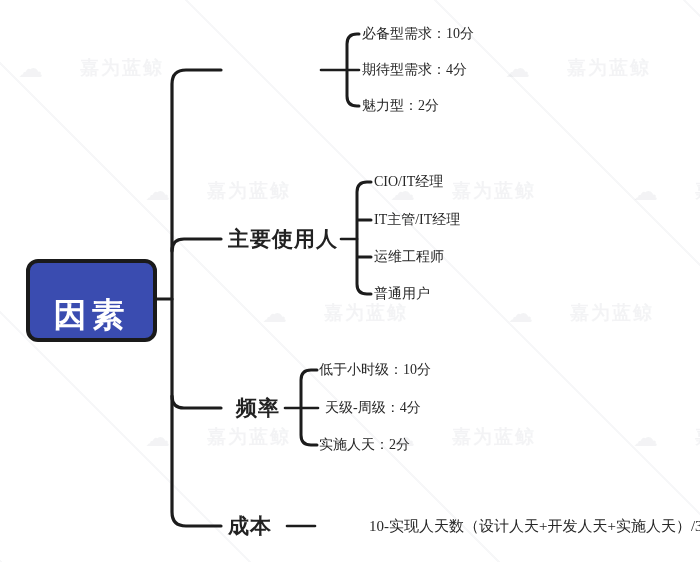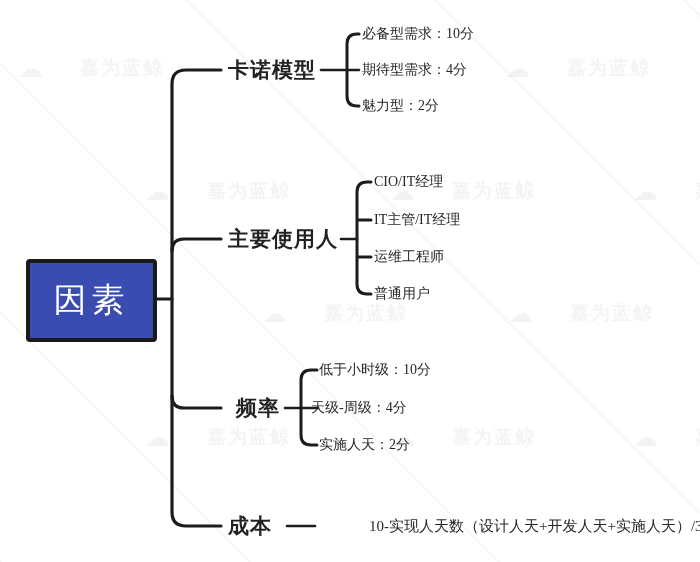--- a/index.html
+++ b/index.html
@@ -28,24 +28,24 @@
   .lbl{
     position:absolute;transform:translateY(-50%);white-space:nowrap;
     color:#272727;line-height:1;
   }
   .branch{font-size:21px;font-weight:600;letter-spacing:1px;color:#222;}
   .leaf{font-size:14px;}
   .leaf-sm{font-size:15px;margin-left:48px;}
   
   .root-node{
     position:absolute;left:26px;top:259px;width:131px;height:83px;
-    box-sizing:border-box;border:4px solid #1a1a1a;border-radius:4px;
-    display:flex;align-items:center;justify-content:center;
+    box-sizing:border-box;border:4px solid #1a1a1a;border-radius:12px;
+    display:flex;align-items:flex-end;justify-content:center;
     font-family:"Liberation Sans","DejaVu Sans",sans-serif;
-    font-size:33px;font-weight:normal;letter-spacing:5px;
+    font-size:33px;font-weight:bold;letter-spacing:5px;
   }
 </style>
 </head>
 <body>
 
 <div class="stage">
 
   <div class="stripes"></div>
 
   <div class="wm" style="left:18px;top:55px">
@@ -107,33 +107,32 @@
       <path stroke-width="3" d="M359,34 H357 Q347,34 347,44 V96 Q347,106 357,106 H359"></path>
       <path stroke-width="3" d="M371,182 H367 Q357,182 357,192 V284 Q357,294 367,294 H371 M357,220 H371 M357,257 H371"></path>
       <path stroke-width="3" d="M317,370 H311 Q301,370 301,380 V435 Q301,445 311,445 H317"></path>
     </g>
   </svg>
 
   <div class="root-node" style="background-color: rgb(58, 76, 176); border-color: rgb(26, 26, 26); color: rgb(255, 255, 255);">
     <span>因素</span>
   </div>
 
-  <div class="lbl branch" style="left:228px;top:70px">卡诺模型</div>
   <div class="lbl branch" style="left:228px;top:239px">主要使用人</div>
   <div class="lbl branch" style="left:236px;top:408px">频率</div>
   <div class="lbl branch" style="left:228px;top:526px">成本</div>
 
   <div class="lbl leaf" style="left:362px;top:34px">必备型需求：10分</div>
   <div class="lbl leaf" style="left:362px;top:70px">期待型需求：4分</div>
   <div class="lbl leaf" style="left:362px;top:106px">魅力型：2分</div>
 
   <div class="lbl leaf" style="left:374px;top:182px">CIO/IT经理</div>
   <div class="lbl leaf" style="left:374px;top:257px">运维工程师</div>
   <div class="lbl leaf" style="left:374px;top:220px">IT主管/IT经理</div>
   <div class="lbl leaf" style="left:374px;top:294px">普通用户</div>
 
   <div class="lbl leaf" style="left:319px;top:370px">低于小时级：10分</div>
-  <div class="lbl leaf" style="left:311px;top:408px">天级-周级：4分</div>
+  <div class="lbl leaf" style="left:325px;top:408px">天级-周级：4分</div>
   <div class="lbl leaf" style="left:319px;top:445px">实施人天：2分</div>
 
   <div class="lbl leaf-sm" style="left:321px;top:526px">10-实现人天数（设计人天+开发人天+实施人天）/3</div>
 
 </div>
 
 </body></html>

